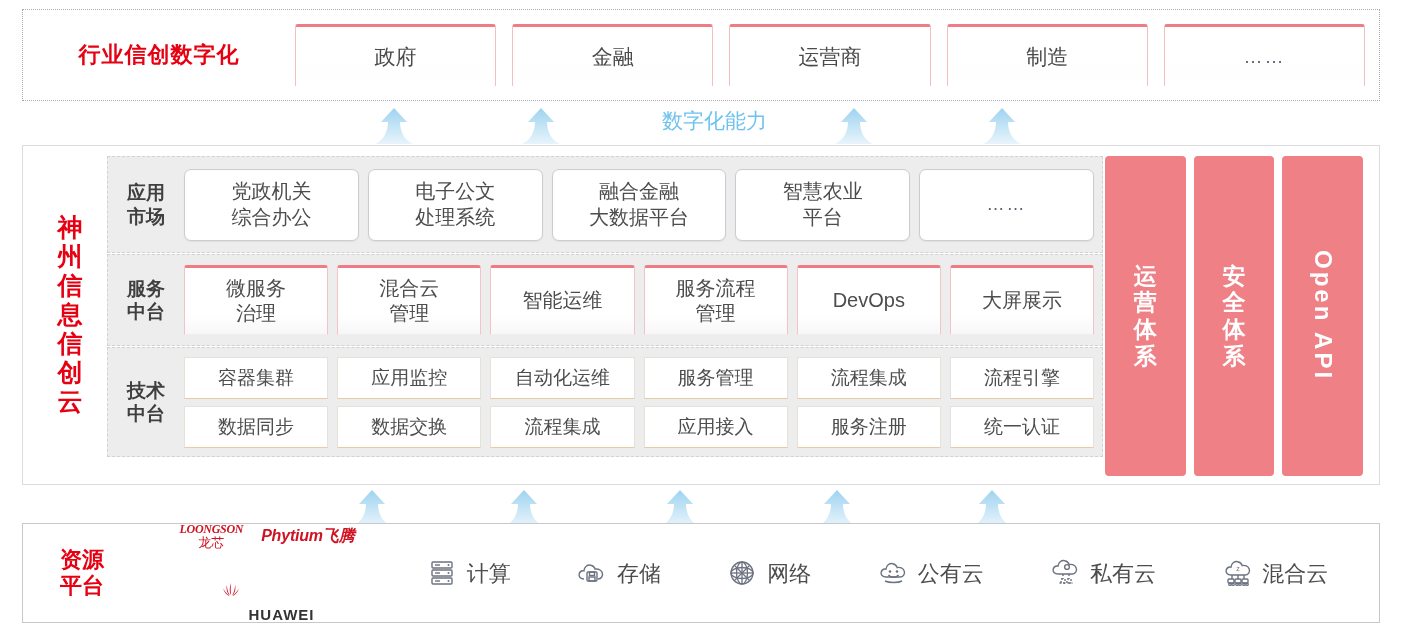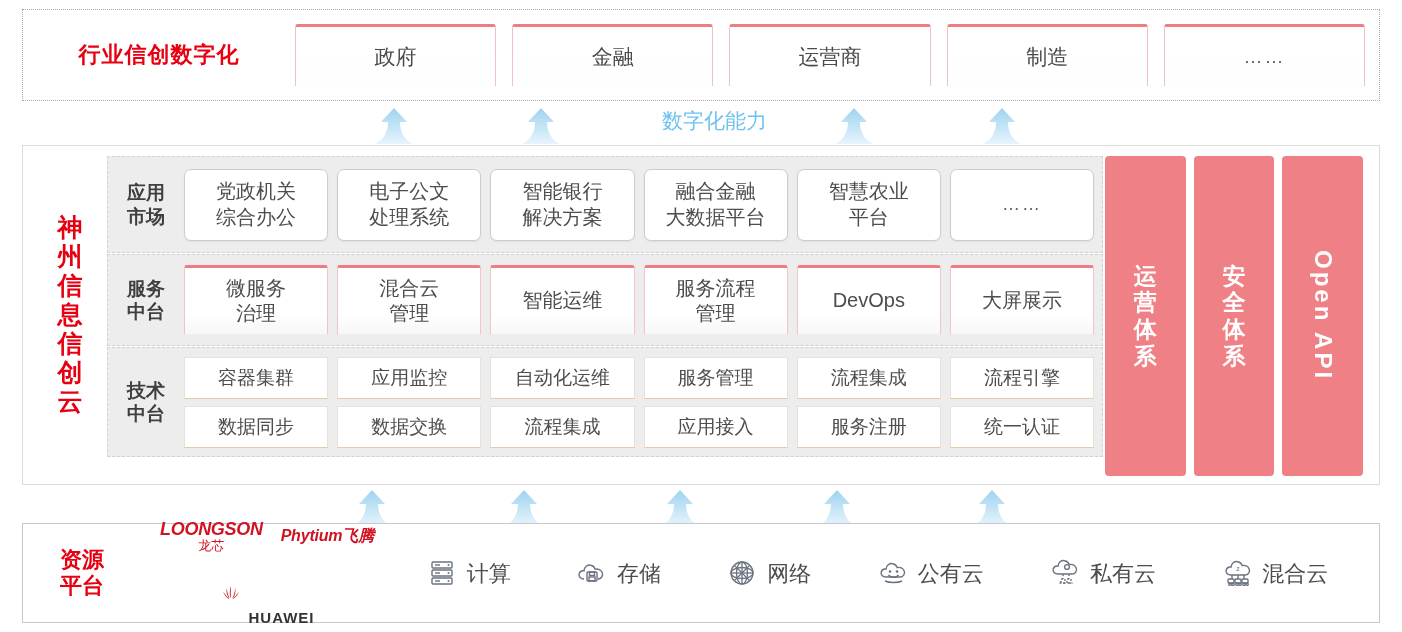--- a/index.html
+++ b/index.html
@@ -181,22 +181,22 @@
   .res-title span { display: block; }
 
   .vendor-logos {
     width: 252px; flex: none;
     display: flex; flex-direction: column;
     align-items: center; justify-content: center; gap: 9px;
   }
   .logo-row { display: flex; align-items: center; gap: 18px; }
   .logo-loongson { text-align: center; line-height: 1; }
   .logo-loongson .en {
-    font-size: 18px; font-weight: bold; font-style: italic;
-    color: #cf1322; letter-spacing: -0.3px;
+    font-size: 12px; font-weight: bold; font-style: italic;
+    color: #cf1322; letter-spacing: -0.3px; font-family: Liberation Serif, serif;
   }
   .logo-loongson .cn {
     font-size: 13px; font-weight: normal; color: #cf1322; margin-top: 1px;
   }
   .logo-phytium {
     font-size: 16px; font-weight: bold; font-style: italic; color: #cf1322;
     letter-spacing: -0.2px;
   }
   .logo-huawei {
     display: flex; align-items: center; gap: 7px;
@@ -294,26 +294,20 @@
           <div class="tile-app">
             <div>
               <div>党政机关</div>
               <div>综合办公</div>
             </div>
           </div>
           <div class="tile-app">
             <div>
               <div>电子公文</div>
               <div>处理系统</div>
-            </div>
-          </div>
-          <div class="tile-app">
-            <div>
-              <div>智能银行</div>
-              <div>解决方案</div>
             </div>
           </div>
           <div class="tile-app">
             <div>
               <div>融合金融</div>
               <div>大数据平台</div>
             </div>
           </div>
           <div class="tile-app">
             <div>

